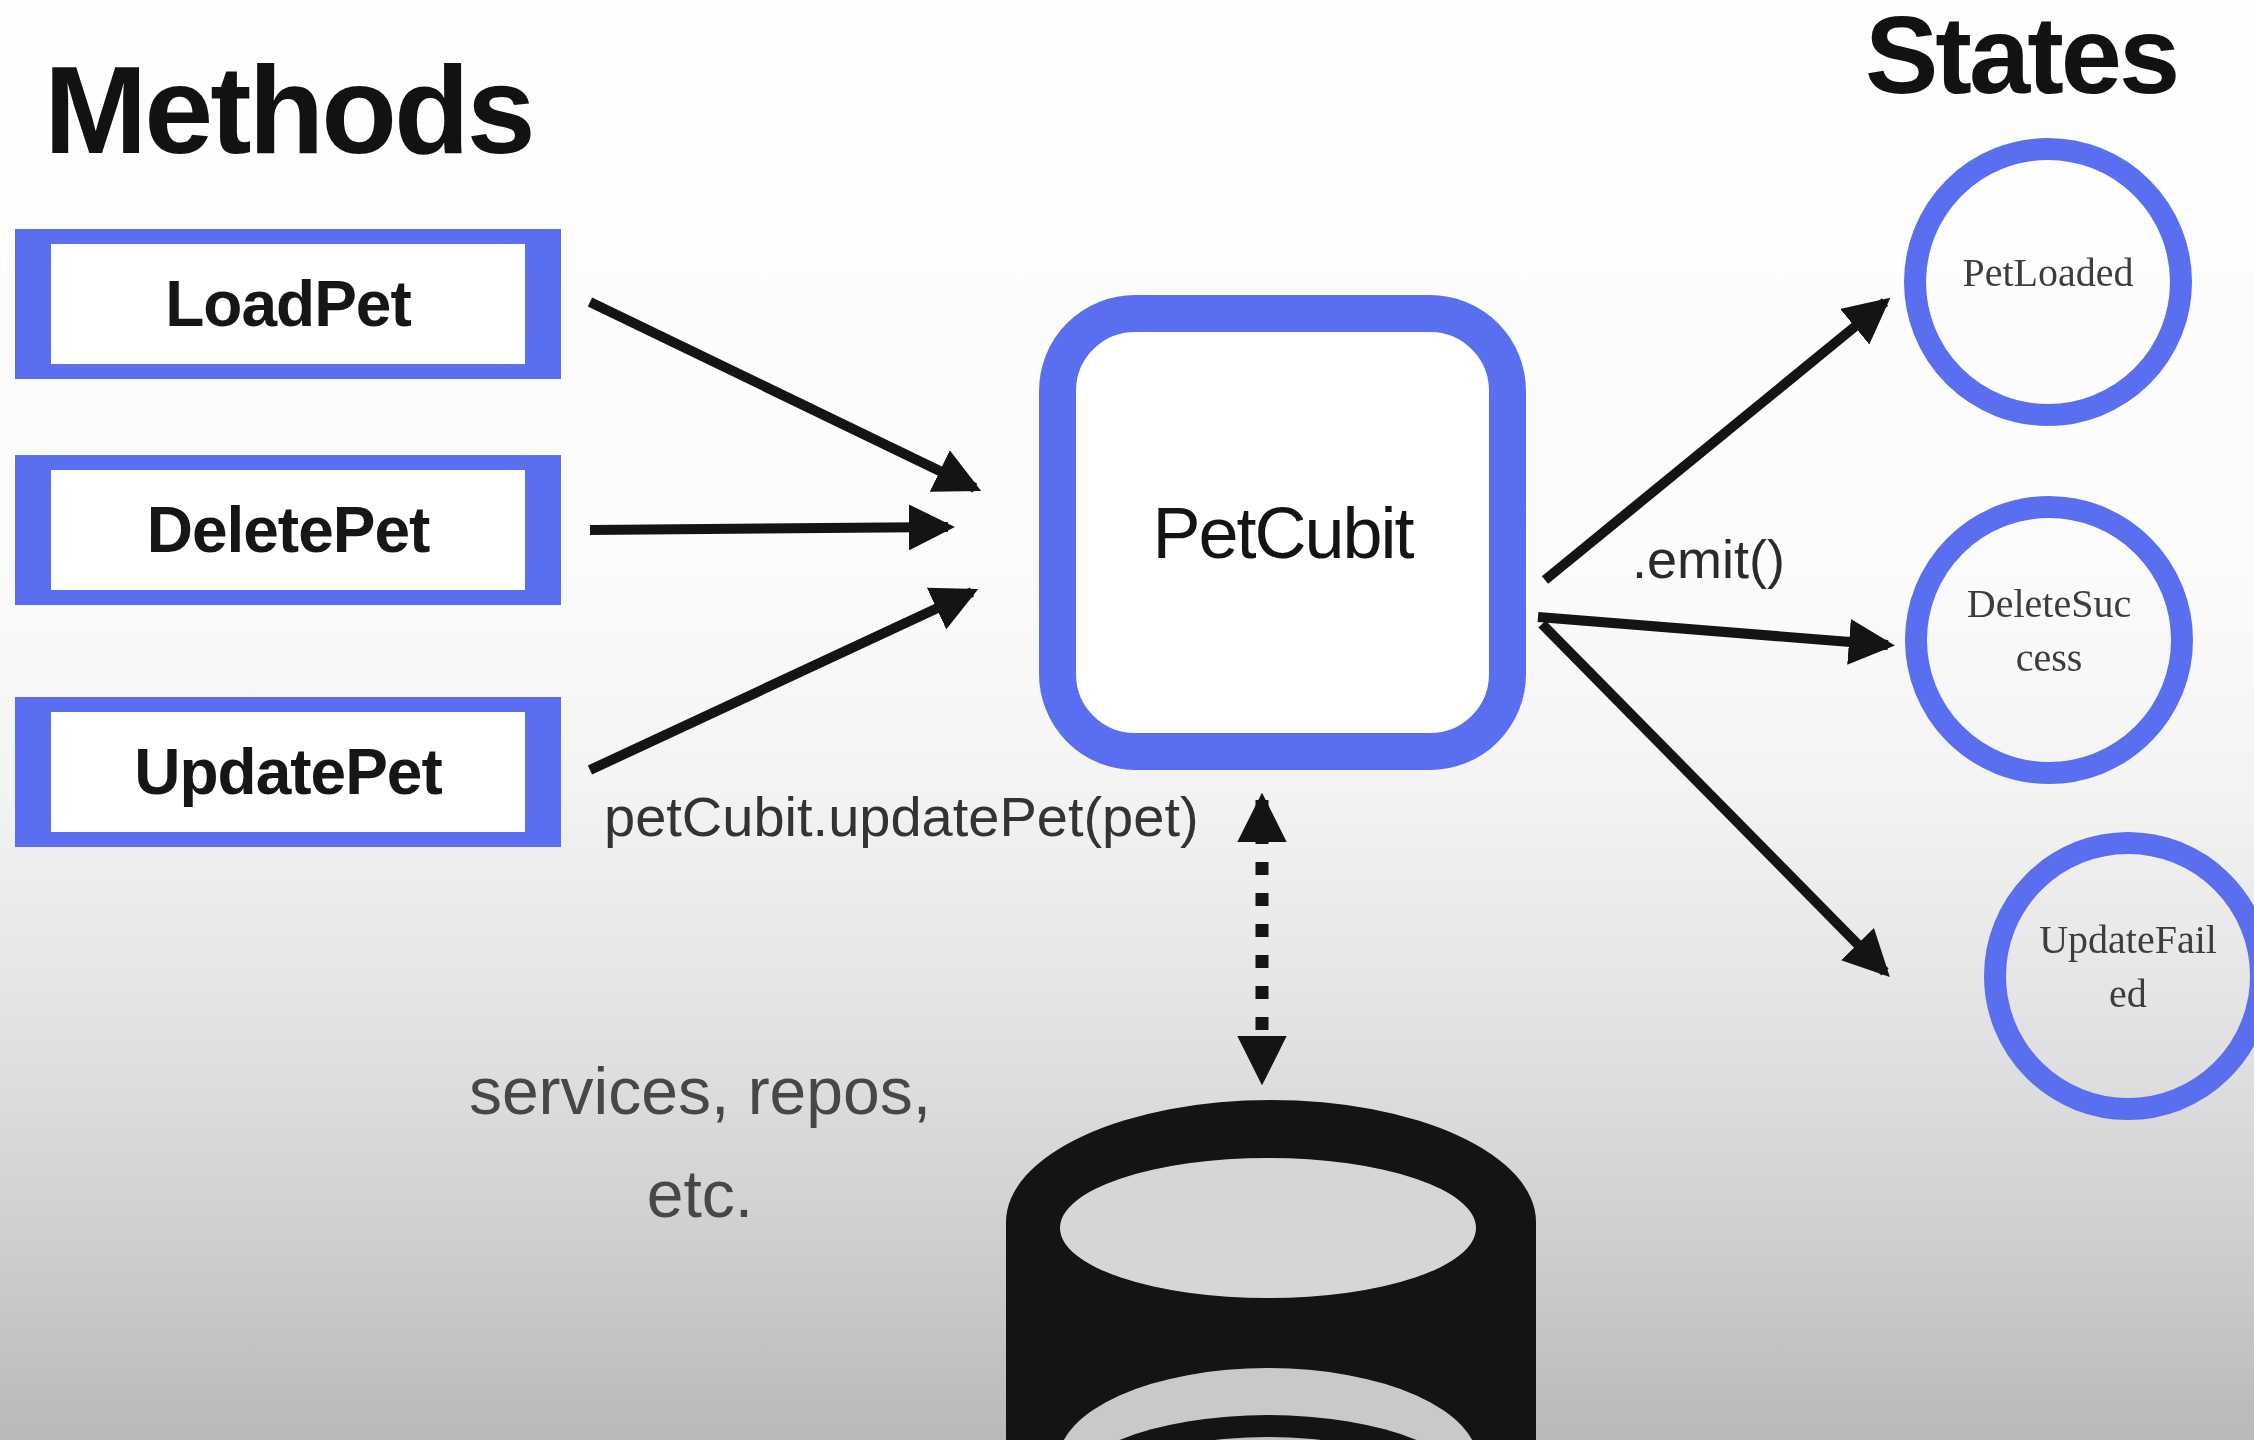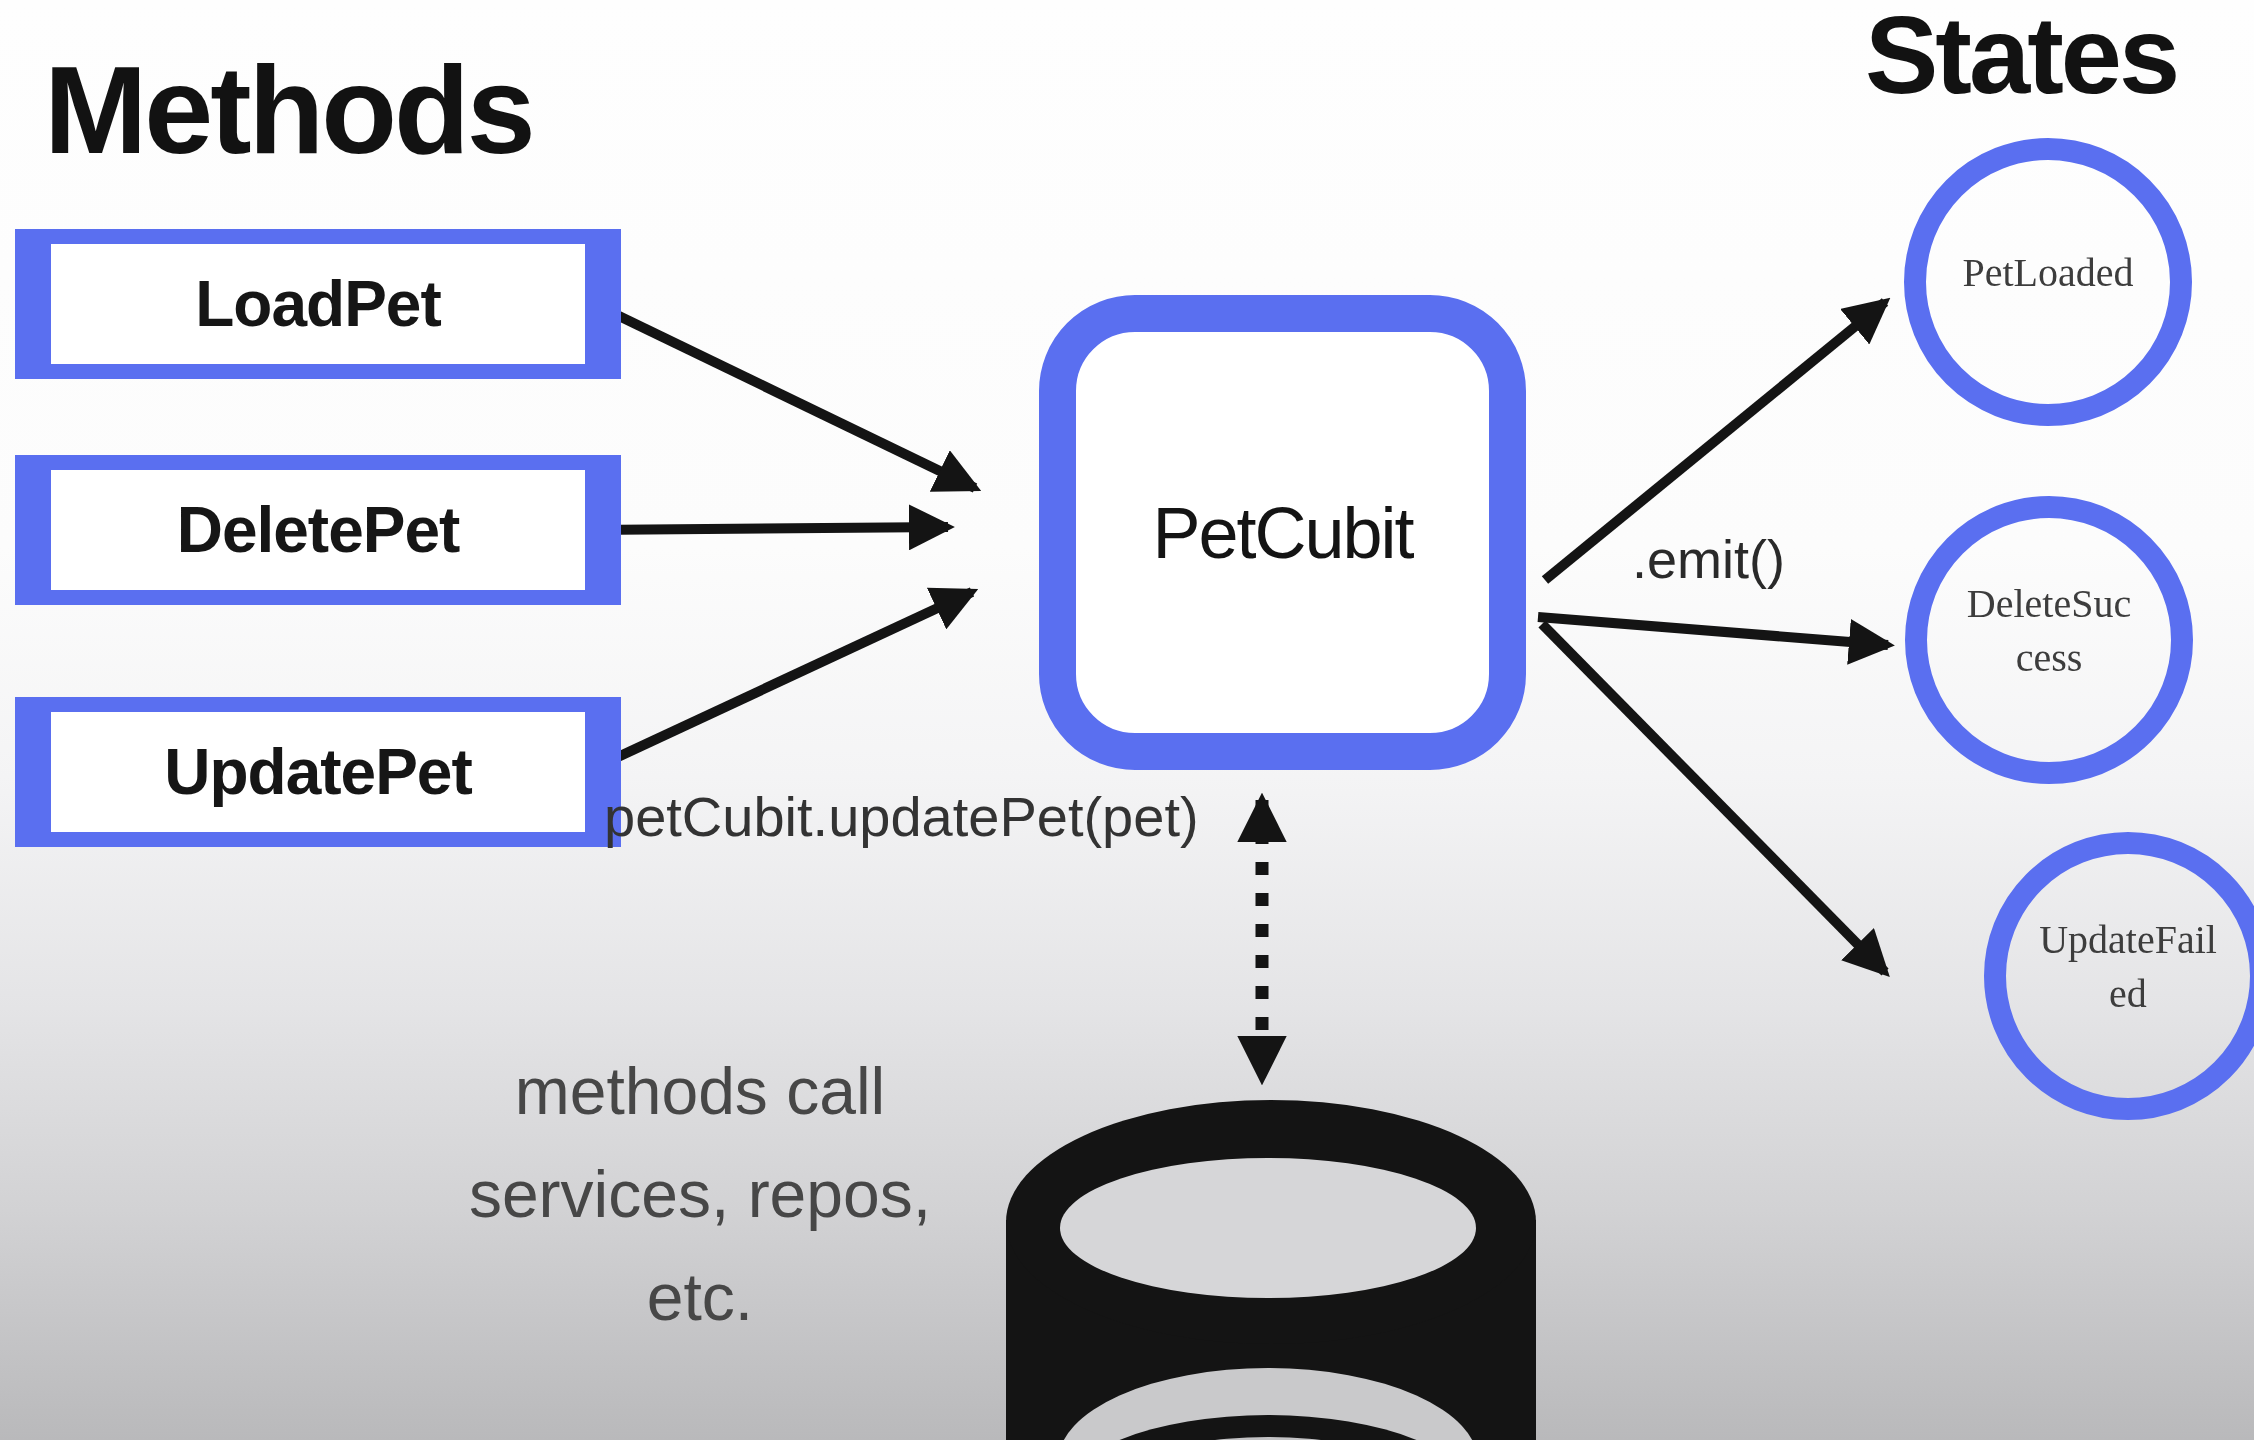--- a/index.html
+++ b/index.html
@@ -22,21 +22,21 @@
     color: #121212;
     letter-spacing: -3px;
     line-height: 1;
     white-space: nowrap;
   }
   .methods-title { left: 44px; top: 48px; font-size: 124px; text-align: center; }
   .states-title  { left: 1865px; top: 0px; font-size: 110px; }
 
   .method-box {
     position: absolute;
-    left: 15px; width: 606px; height: 150px;
+    left: 15px; width: 546px; height: 150px;
     background: #5a6ff0;
   }
   .mb-1 { top: 229px; }
   .mb-2 { top: 455px; text-align: center; }
   .mb-3 { top: 697px; }
   .method-inner {
     position: absolute;
     left: 36px; right: 36px; top: 15px; bottom: 15px;
     background: #ffffff;
     display: flex; align-items: center; justify-content: center;
@@ -163,18 +163,17 @@
   <div class="state-circle sc-2">
     <span class="state-line">DeleteSuc</span>
     <span class="state-line">cess</span>
   </div>
   <div class="state-circle sc-3">
     <span class="state-line">UpdateFail</span>
     <span class="state-line">ed</span>
   </div>
 
   <div class="note">
-    <span class="note-line">methods call</span>
     <span class="note-line">services, repos,</span>
     <span class="note-line">etc.</span>
   </div>
 
 </div>
 
 </body></html>

